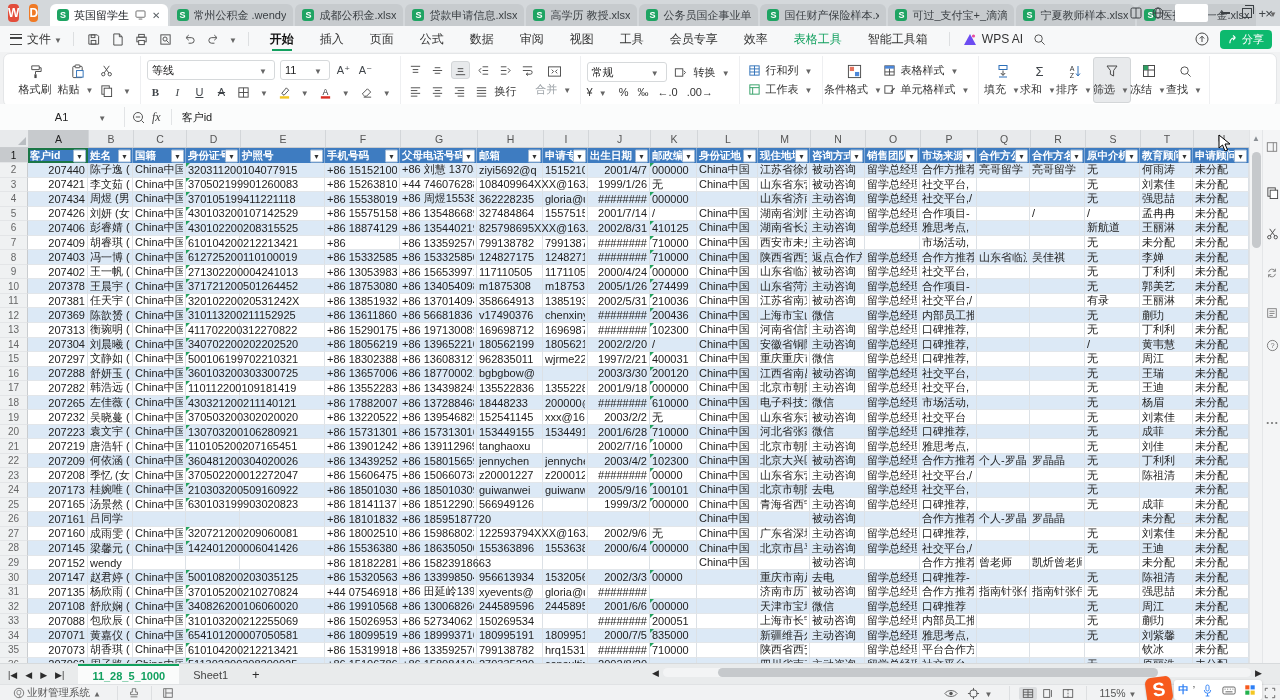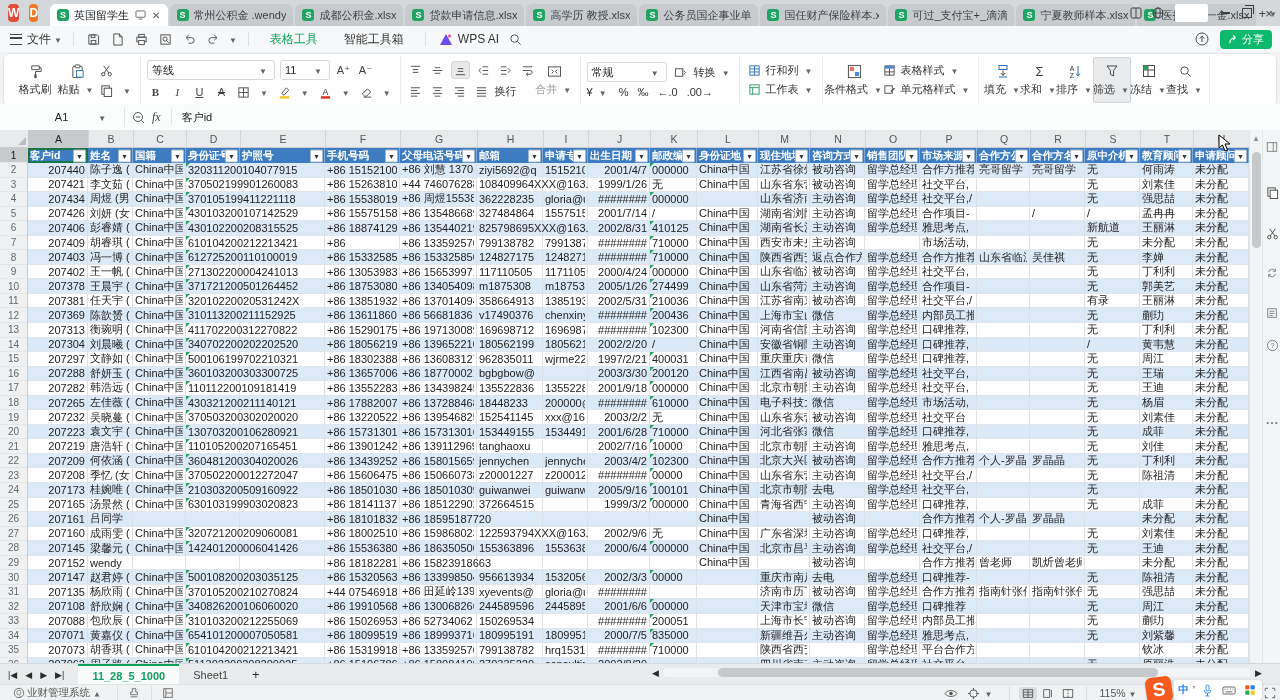--- a/index.html
+++ b/index.html
@@ -259,20 +259,32 @@
       </svg>
     </span>
   <span class="qbar-ic">
       <svg width="13" height="13" viewBox="0 0 14 14">
         <path d="M10 5 H5 A3 3 0 0 0 5 11 H8" fill="none" stroke="#4a4a4a"></path>
         <path d="M7.8 2.2 L10.8 5 L7.8 7.8" fill="none" stroke="#4a4a4a"></path>
       </svg>
     </span>
   <span class="chev">▼</span>
   <span class="vdiv"></span>
+  <span id="menutabs" class="flex">
+      <span class="menutab active">开始</span>
+      <span class="menutab">插入</span>
+      <span class="menutab">页面</span>
+      <span class="menutab">公式</span>
+      <span class="menutab">数据</span>
+      <span class="menutab">审阅</span>
+      <span class="menutab">视图</span>
+      <span class="menutab">工具</span>
+      <span class="menutab">会员专享</span>
+      <span class="menutab">效率</span>
+    </span>
   <span class="menutab green">表格工具</span>
   <span class="menutab">智能工具箱</span>
   <span class="vdiv"></span>
   <span class="qbar-ic">
       <svg width="14" height="13" viewBox="0 0 14 13">
         <polygon points="7,1 13,12 1,12" fill="#6C4CF1"></polygon>
         <circle cx="10.5" cy="3" r="1.6" fill="#E94E9C"></circle>
       </svg>
     </span>
   <span style="font-size:12px;color:#333;">WPS AI</span>
@@ -2290,21 +2302,21 @@
         <div class="gcell clip" style="width: 85px;">
           <span class="gtxt"></span>
         </div>
         <div class="gcell clip" style="width: 75px;">
           <span class="gtxt">+86 18141137</span>
         </div>
         <div class="gcell clip" style="width: 77px;">
           <span class="gtxt">+86 18512290203</span>
         </div>
         <div class="gcell spill" style="width: 66px;">
-          <span class="gtxt">372664515</span>
+          <span class="gtxt">566949126</span>
         </div>
         <div class="gcell clip" style="width: 45px;">
           <span class="gtxt"></span>
         </div>
         <div class="gcell clip r" style="width: 62px;">
           <span class="gtxt">1999/3/2</span>
         </div>
         <div class="gcell clip mark" style="width: 47px;">
           <span class="gtxt">000000</span>
         </div>

